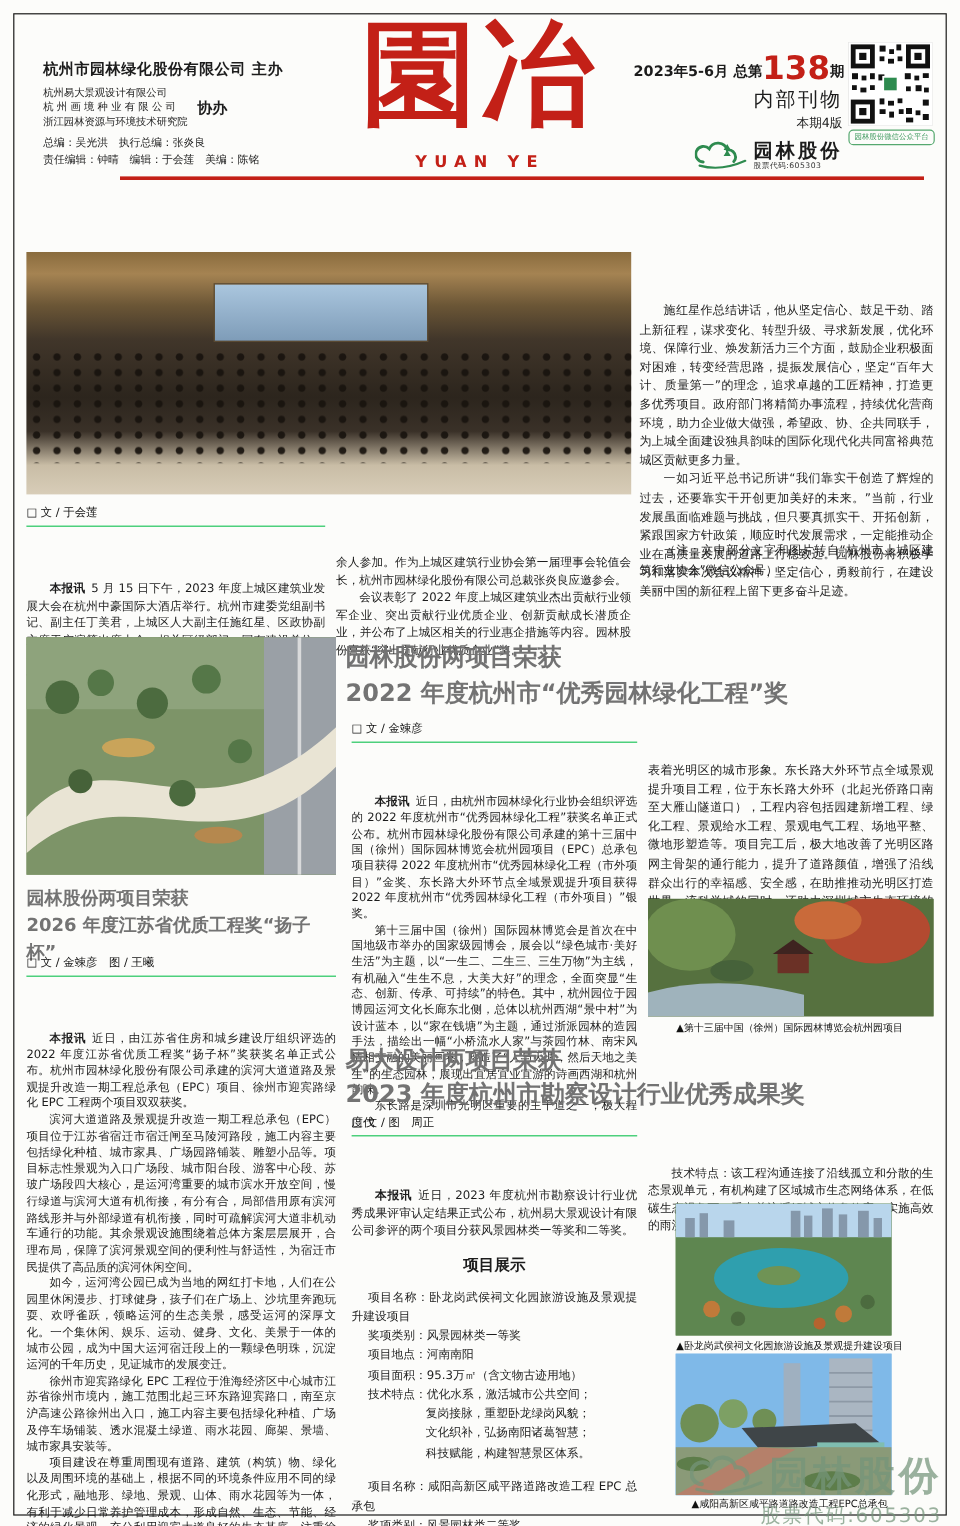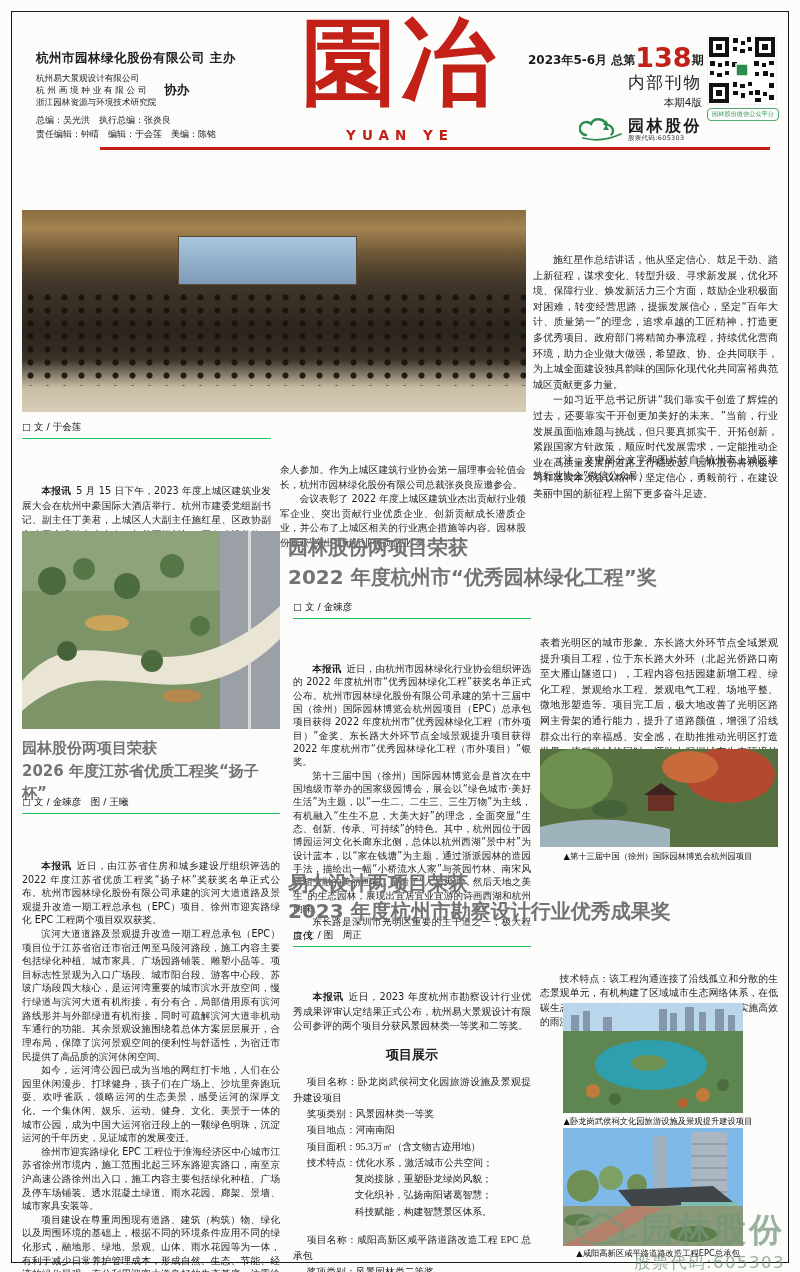--- a/index.html
+++ b/index.html
@@ -74,21 +74,21 @@
   .a2-colL { position:absolute; left:293px; top:621px; width:238px; height:287px; font-size:9.6px; line-height:1.39; }
   .a2-colR { position:absolute; left:540px; top:594px; width:238px; height:152px; font-size:10px; line-height:1.56; }
   .a2-photo { position:absolute; left:540px; top:749px; width:238px; height:98px; background:#56713f; }
   .a2-caption { position:absolute; left:533px; top:851px; width:250px; }
 
   
   .a4-title { position:absolute; left:288px; top:869px; width:492px; font-size:20px; line-height:1.42; }
   .a4-byline { position:absolute; left:293px; top:929px; width:238px; }
   .a4-colL { position:absolute; left:293px; top:949px; width:238px; height:314px; font-size:9.8px; line-height:1.5; }
   .showcase-heading { text-align:center; font-weight:bold; font-size:13px; margin:11px 0 9px; text-indent:0 !important; }
-  .proj-line { font-size:9.8px; line-height:1.66; text-indent:1.4em;font-family:Liberation Serif, serif; }
+  .proj-line { font-size:9.8px; line-height:1.66; text-indent:1.4em; }
   .proj-cont { font-size:9.8px; line-height:1.66; padding-left:6.3em; }
   .proj-gap { height:12px; }
   .a4-colR { position:absolute; left:540px; top:931px; width:238px; height:72px; font-size:9.8px; line-height:1.46; }
   .a4-photo1 { position:absolute; left:563px; top:1003px; width:180px; height:110px; background:#5e8650; }
   .a4-caption1 { position:absolute; left:533px; top:1116px; width:250px; }
   .a4-photo2 { position:absolute; left:563px; top:1128px; width:180px; height:118px; background:#7fb9e8; }
   .a4-caption2 { position:absolute; left:533px; top:1248px; width:250px; }
   .photo-svg { display:block; width:100%; height:100%; }
 
   

